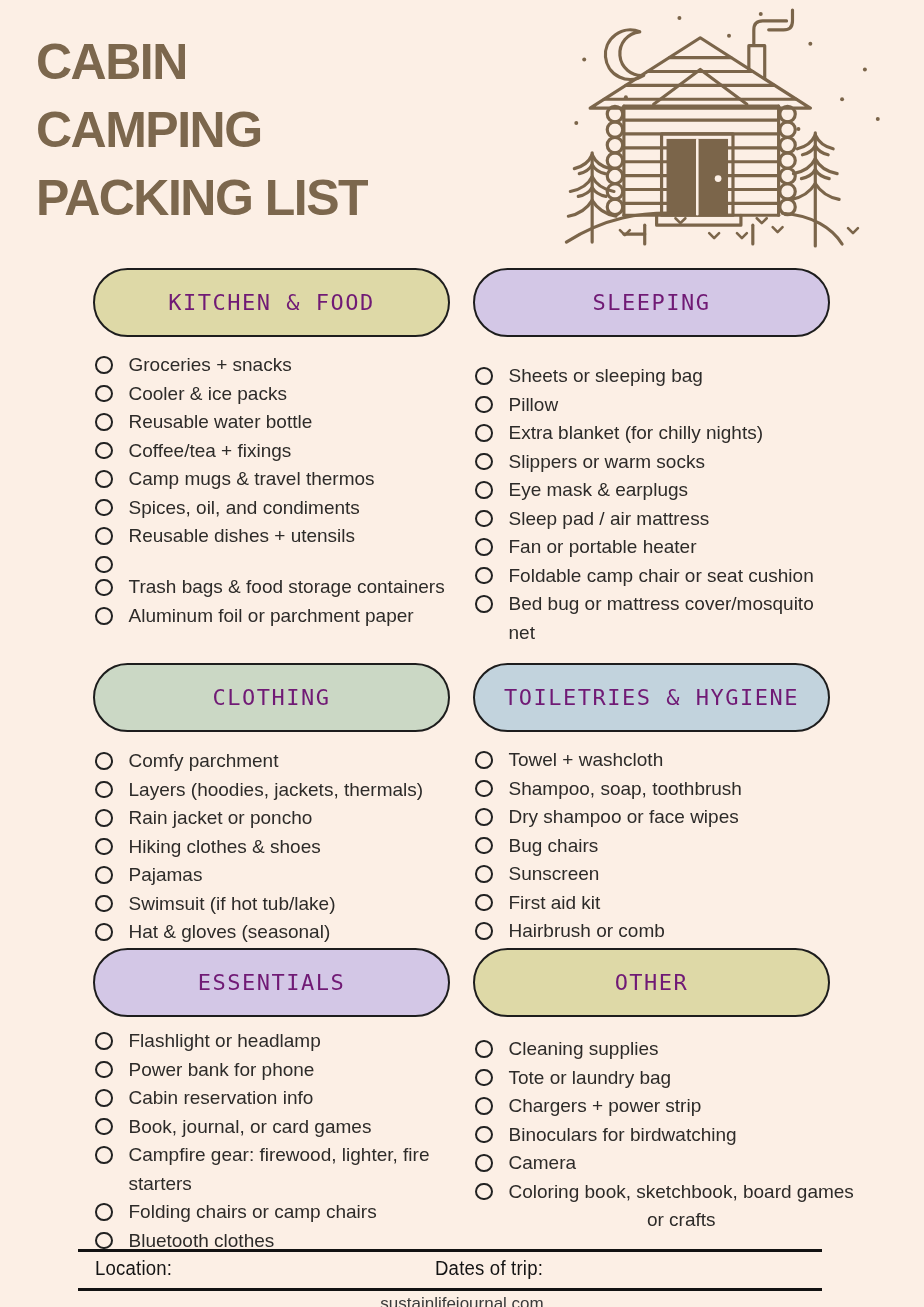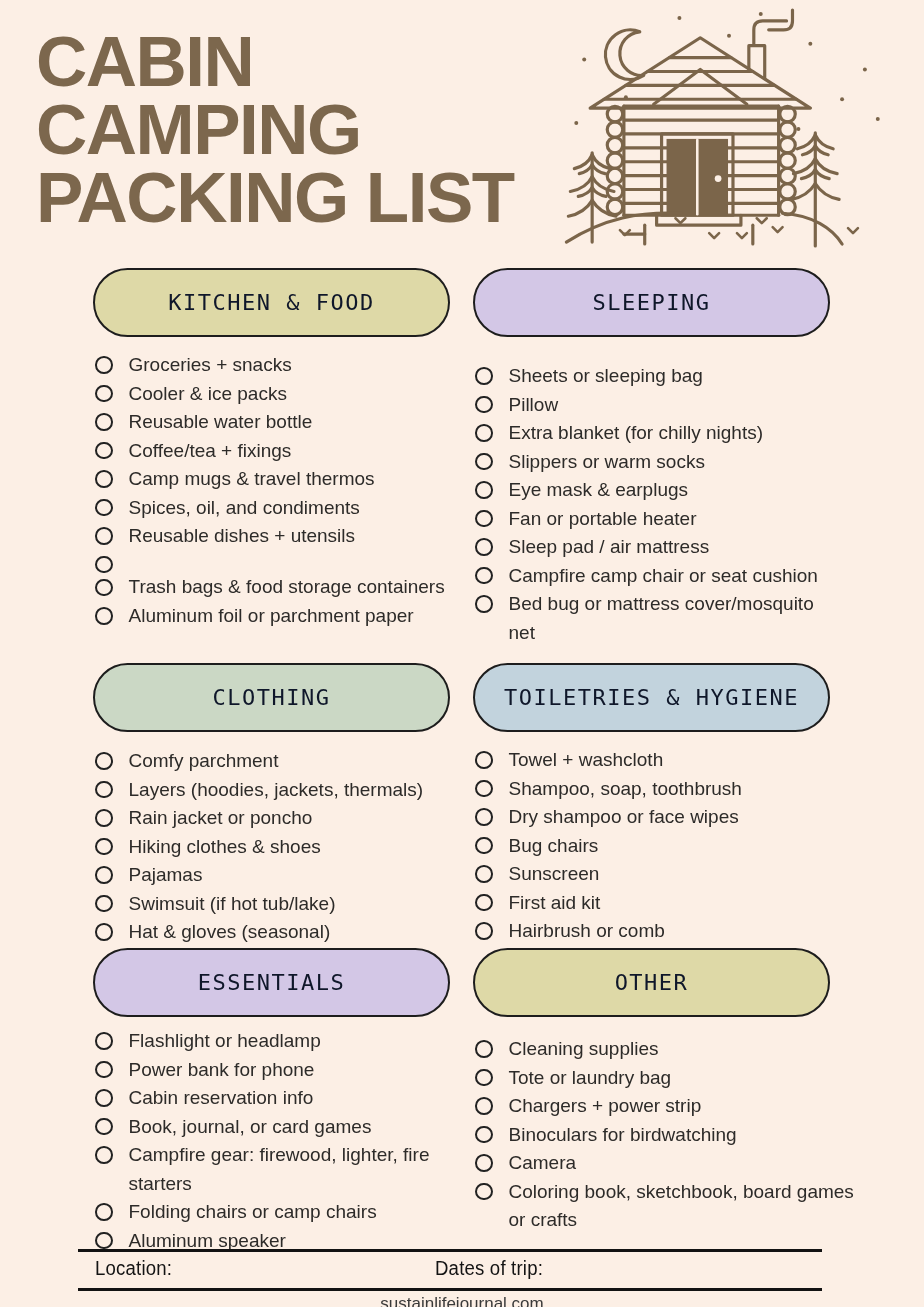--- a/index.html
+++ b/index.html
@@ -3,39 +3,39 @@
 <meta charset="utf-8">
 <style>
   html,body { margin:0; padding:0; }
   .page {
     position:relative; width:924px; height:1307px;
     background:#fcefe5; overflow:hidden;
     font-family:"Liberation Sans", sans-serif; color:#2d2b29;
   }
   .title {
     position:absolute; left:36px; top:28px;
-    font-size:71px; line-height:68px; font-weight:bold;
+    font-size:50px; line-height:68px; font-weight:bold;
     letter-spacing:-1.5px; color:#7c674d; white-space:pre-line;
   }
   .cabin-art { position:absolute; left:562px; top:8px; width:338px; height:240px; }
 
   .section { position:absolute; }
   #sec-0 { left:93px;  top:268px; width:376px; }
   #sec-1 { left:473px; top:268px; width:414px; }
   #sec-2 { left:93px;  top:663px; width:376px; }
   #sec-3 { left:473px; top:663px; width:414px; }
   #sec-4 { left:93px;  top:948px; width:376px; }
-  #sec-5 { left:473px; top:948px; width:414px; }
+  #sec-5 { left:473px; top:948px; width:414px;text-align:center; }
 
   .pill {
     width:357px; height:69px; box-sizing:border-box;
     border:2.5px solid #1d1d1d; border-radius:36px;
     display:flex; align-items:center; justify-content:center;
     font-family:"DejaVu Sans Mono", monospace;
-    font-size:22px; letter-spacing:1.5px; color:#0f172a;
+    font-size:22px; letter-spacing:1.5px; color:#701a75;
   }
   .list { margin-top:14px; }
   #sec-1 .list { margin-top:25px; }
   #sec-2 .list { margin-top:15px; }
   #sec-4 .list { margin-top:10px; }
   #sec-5 .list { margin-top:18px; }
 
   .row { display:flex; align-items:flex-start; padding-left:2px; }
   .checkbox {
     flex:none; width:13.5px; height:13.5px; margin-top:5.3px; margin-right:16px;
@@ -253,31 +253,31 @@
       <span class="item-label">Slippers or warm socks</span>
     </div>
 
     <div class="row">
       <span class="checkbox"></span>
       <span class="item-label">Eye mask &amp; earplugs</span>
     </div>
 
     <div class="row">
       <span class="checkbox"></span>
+      <span class="item-label">Sleep pad / air mattress</span>
+    </div>
+
+    <div class="row">
+      <span class="checkbox"></span>
       <span class="item-label">Fan or portable heater</span>
     </div>
 
     <div class="row">
       <span class="checkbox"></span>
-      <span class="item-label">Sleep pad / air mattress</span>
-    </div>
-
-    <div class="row">
-      <span class="checkbox"></span>
-      <span class="item-label">Campfire camp chair or seat cushion</span>
+      <span class="item-label">Foldable camp chair or seat cushion</span>
     </div>
 
     <div class="row">
       <span class="checkbox"></span>
       <span class="item-label">Bed bug or mattress cover/mosquito
 net</span>
     </div>
   </div>
   </div>
   <div class="section" id="sec-2">
@@ -387,21 +387,21 @@
 starters</span>
     </div>
 
     <div class="row">
       <span class="checkbox"></span>
       <span class="item-label">Folding chairs or camp chairs</span>
     </div>
 
     <div class="row">
       <span class="checkbox"></span>
-      <span class="item-label">Aluminum speaker</span>
+      <span class="item-label">Bluetooth clothes</span>
     </div>
   </div>
   </div>
   <div class="section" id="sec-5">
     <div class="pill" style="background: rgb(222, 217, 167);">OTHER</div>
     <div class="list">
     <div class="row">
       <span class="checkbox"></span>
       <span class="item-label">Cleaning supplies</span>
     </div>

